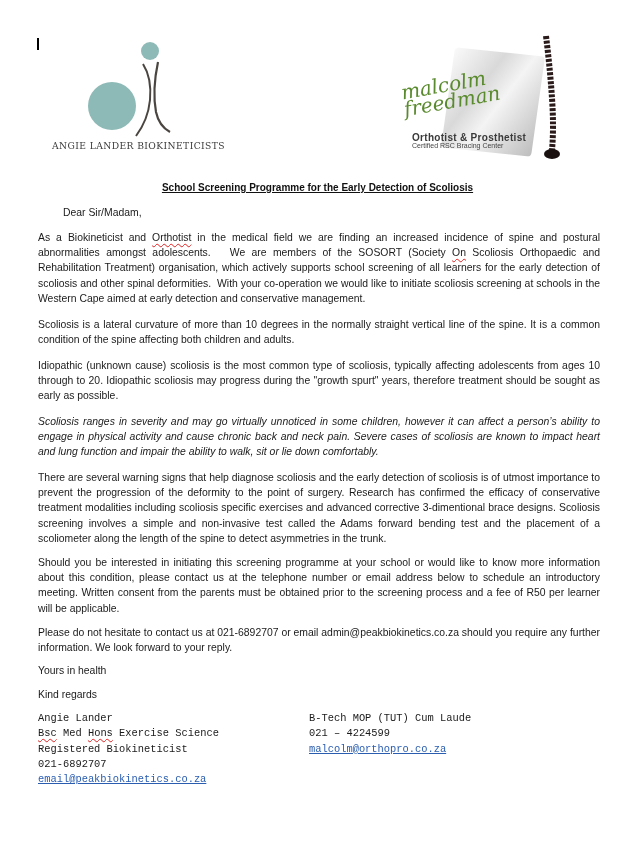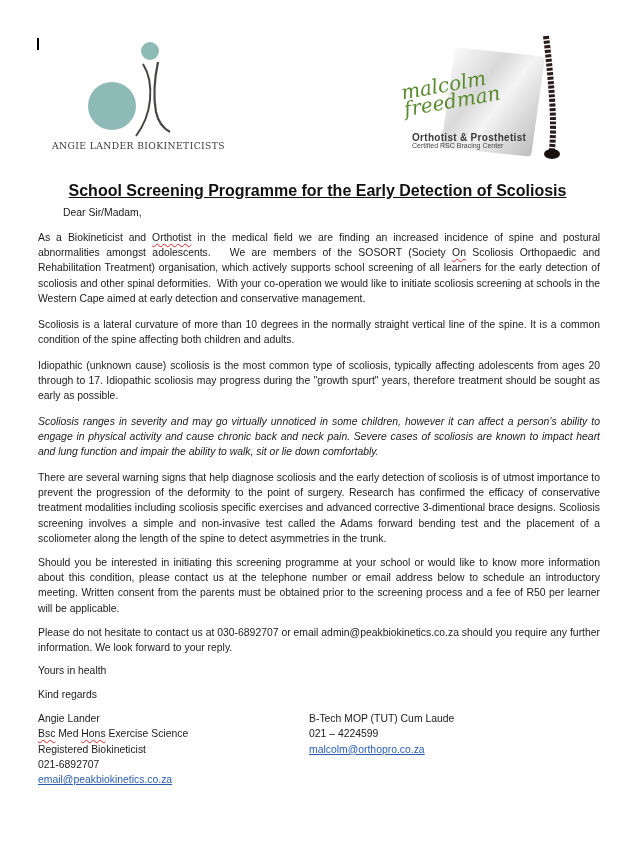--- a/index.html
+++ b/index.html
@@ -25,29 +25,29 @@
     .logo-right .script {
       position: absolute; left: 14px; top: 48px; font-family: "DejaVu Serif", serif; font-style: italic;
       color: #5a8a2e; font-size: 20px; line-height: 17px; transform: rotate(-10deg);
     }
     .logo-right .tag1 { position: absolute; left: 24px; top: 104px; font-size: 10px; font-weight: bold; color: #3a3a3a; letter-spacing: 0.3px; white-space: nowrap; }
     .logo-right .tag2 { position: absolute; left: 24px; top: 114px; font-size: 7px; color: #444; white-space: nowrap; }
     .logo-right svg { position: absolute; left: 150px; top: 0; }
 
     .title {
       position: absolute; left: 0; width: 635px; top: 182px; text-align: center;
-      font-size: 16px; font-weight: bold; text-decoration: underline; color: #111;
+      font-size: 10px; font-weight: bold; text-decoration: underline; color: #111;
     }
     .para {
       position: absolute; left: 38px; width: 562px; font-size: 10.4px; line-height: 15.2px;
       text-align: justify; color: #1a1a1a; margin: 0;
     }
     .spell { text-decoration: underline wavy #d22; text-decoration-thickness: 1px; text-underline-offset: 2px; }
     .sig { position: absolute; font-size: 10.4px; line-height: 15.3px; color: #1a1a1a; }
-    .sig div { white-space: nowrap; }
+    .sig div { white-space: nowrap; font-family: Liberation Mono, monospace; }
     .link { color: #2a5db0; text-decoration: underline; }
   </style>
 </head>
 <body>
 
 <div class="cursor"></div>
 
 <div class="logo-left">
   <div class="big-circle"></div>
   <div class="small-circle"></div>
@@ -72,25 +72,25 @@
   </svg>
 </div>
 
 <div class="title">School Screening Programme for the Early Detection of Scoliosis</div>
 
 <p class="para" style="top:205px;margin-left:25px;">Dear Sir/Madam,</p>
 
 <p class="para" style="top:230px;">As a Biokineticist and <span class="spell">Orthotist</span> in the medical field we are finding an increased incidence of spine and postural abnormalities amongst adolescents.&nbsp;&nbsp; We are members of the SOSORT (Society <span class="spell">On</span> Scoliosis Orthopaedic and Rehabilitation Treatment) organisation, which actively supports school screening of all learners for the early detection of scoliosis and other spinal deformities.&nbsp; With your co-operation we would like to initiate scoliosis screening at schools in the Western Cape aimed at early detection and conservative management.</p>
 
 <p class="para" style="top:317px;">Scoliosis is a lateral curvature of more than 10 degrees in the normally straight vertical line of the spine. It is a common condition of the spine affecting both children and adults.</p>
-<p class="para" style="top:358px;">Idiopathic (unknown cause) scoliosis is the most common type of scoliosis, typically affecting adolescents from ages 20 through to 17. Idiopathic scoliosis may progress during the "growth spurt" years, therefore treatment should be sought as early as possible.</p>
+<p class="para" style="top:358px;">Idiopathic (unknown cause) scoliosis is the most common type of scoliosis, typically affecting adolescents from ages 10 through to 20. Idiopathic scoliosis may progress during the "growth spurt" years, therefore treatment should be sought as early as possible.</p>
 <p class="para" style="top:414px;font-style:italic;">Scoliosis ranges in severity and may go virtually unnoticed in some children, however it can affect a person’s ability to engage in physical activity and cause chronic back and neck pain.  Severe cases of scoliosis are known to impact heart and lung function and impair the ability to walk, sit or lie down comfortably.</p>
 <p class="para" style="top:470px;">There are several warning signs that help diagnose scoliosis and the early detection of scoliosis is of utmost importance to prevent the progression of the deformity to the point of surgery.   Research has confirmed the efficacy of conservative treatment modalities including scoliosis specific exercises and advanced corrective 3-dimentional brace designs.   Scoliosis screening involves a simple and non-invasive test called the Adams forward bending test and the placement of a scoliometer along the length of the spine to detect asymmetries in the trunk.</p>
 <p class="para" style="top:555px;">Should you be interested in initiating this screening programme at your school or would like to know more information about this condition, please contact us at the telephone number or email address below to schedule an introductory meeting.   Written consent from the parents must be obtained prior to the screening process and a fee of R50 per learner will be applicable.</p>
-<p class="para" style="top:625px;">Please do not hesitate to contact us at 030-6892707 or email admin@peakbiokinetics.co.za should you require any further information.  We look forward to your reply.</p>
+<p class="para" style="top:625px;">Please do not hesitate to contact us at 021-6892707 or email admin@peakbiokinetics.co.za should you require any further information.  We look forward to your reply.</p>
 <p class="para" style="top:663px;">Yours in health</p>
 <p class="para" style="top:687px;">Kind regards</p>
 
 <div class="sig" style="left:38px; top:711px;">
   <div>Angie Lander</div>
   <div><span class="spell">Bsc</span> Med <span class="spell">Hons</span> Exercise Science</div>
   <div>Registered Biokineticist</div>
   <div>021-6892707</div>
   <div><a class="link">email@peakbiokinetics.co.za</a></div>
 </div>

